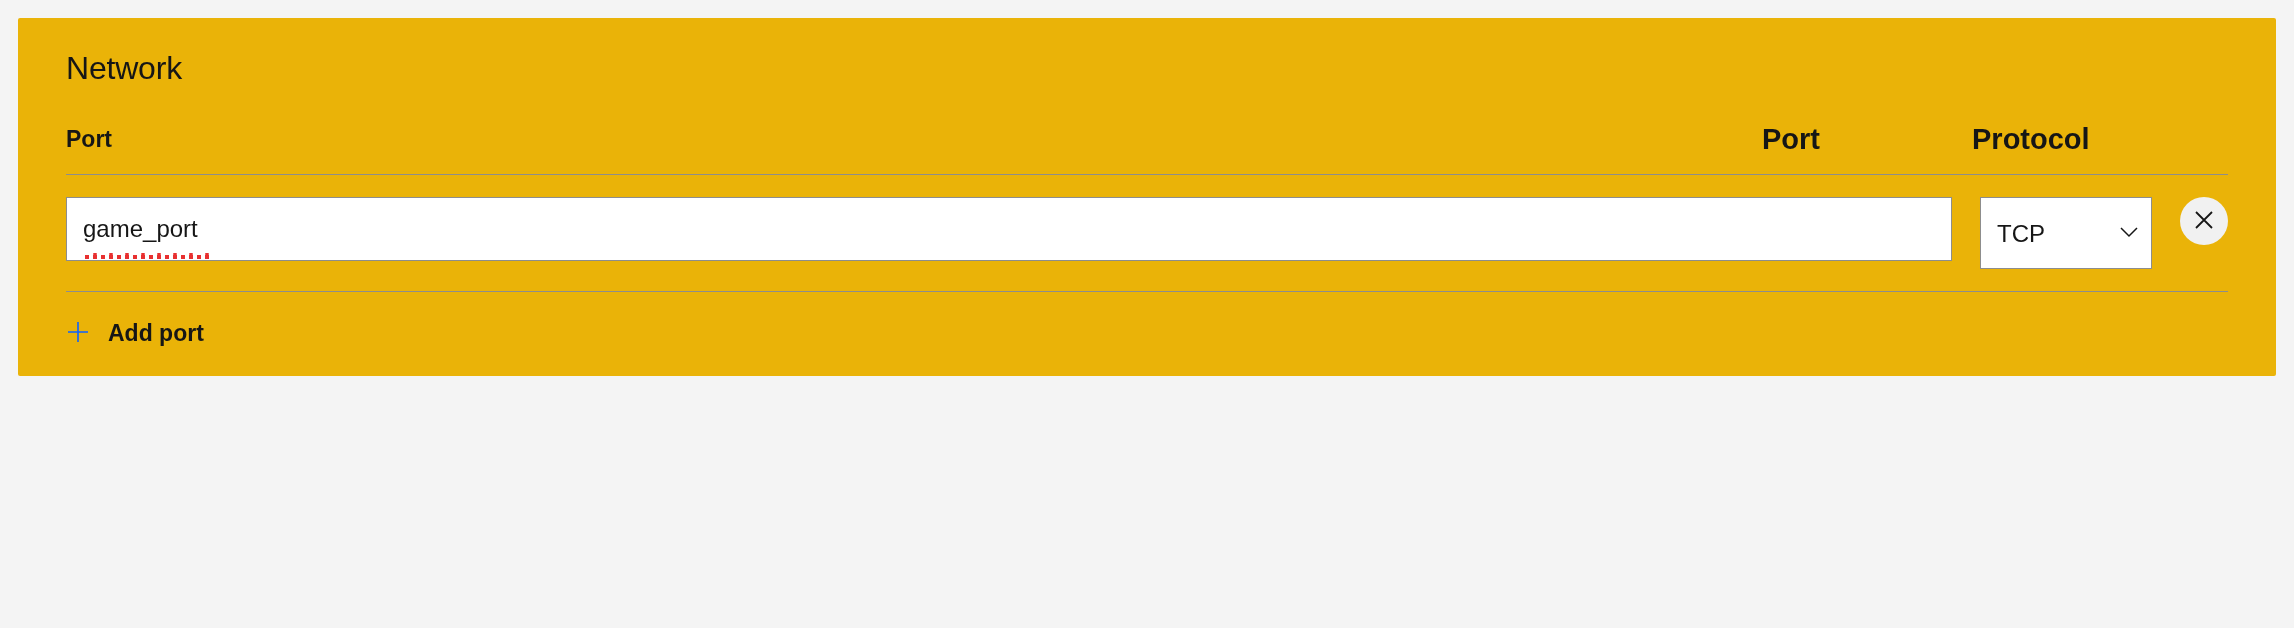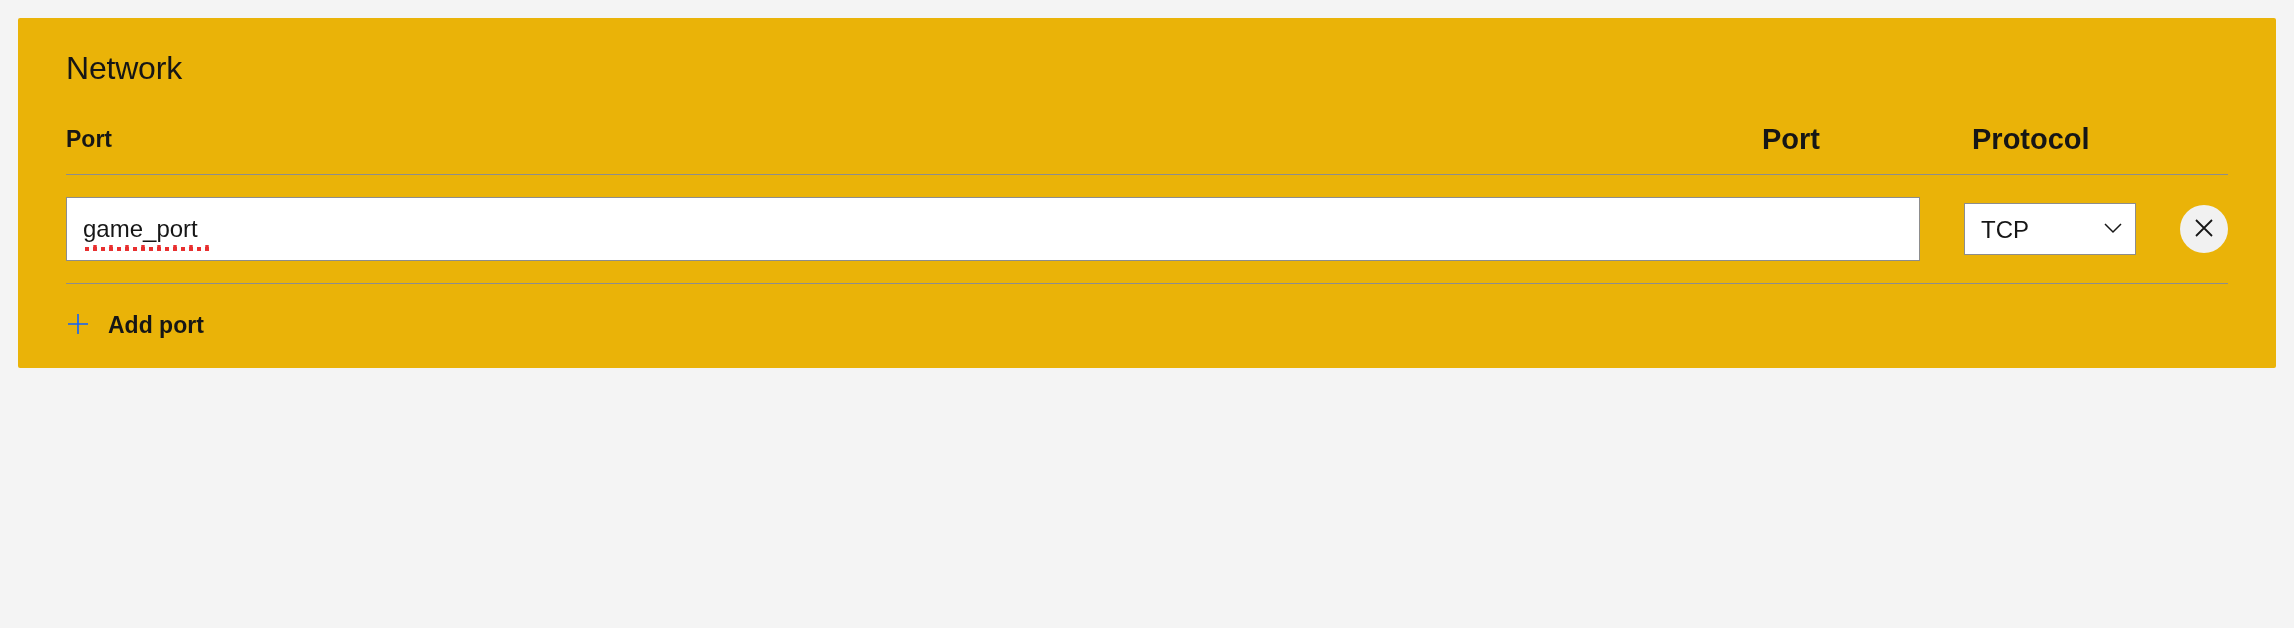--- a/index.html
+++ b/index.html
@@ -57,24 +57,23 @@
       color: #161616;
       padding-left: 8px;
     }
     
     .col-action {
       width: 64px;
     }
     
     .table-row {
       display: flex;
-      align-items: center;
       padding: 22px 0;
       border-bottom: 1px solid #8d8d8d;
-      gap: 44px;
+      gap: 28px;
     }
     
     .input-text {
       width: 100%;
       height: 64px;
       border: 1px solid #8d8d8d;
       padding: 0 16px;
       font-size: 24px;
       font-family: inherit;
       color: #161616;
@@ -123,21 +122,21 @@
       width: 182px;
     }
     
     .protocol-cell {
       width: 172px;
       position: relative;
     }
     
     .select-protocol {
       width: 100%;
-      height: 52px;
+      height: 72px;
       border: 1px solid #8d8d8d;
       padding: 0 40px 0 16px;
       font-size: 24px;
       font-family: inherit;
       color: #161616;
       background: #ffffff;
       outline: none;
       appearance: none;
       -webkit-appearance: none;
       cursor: pointer;

